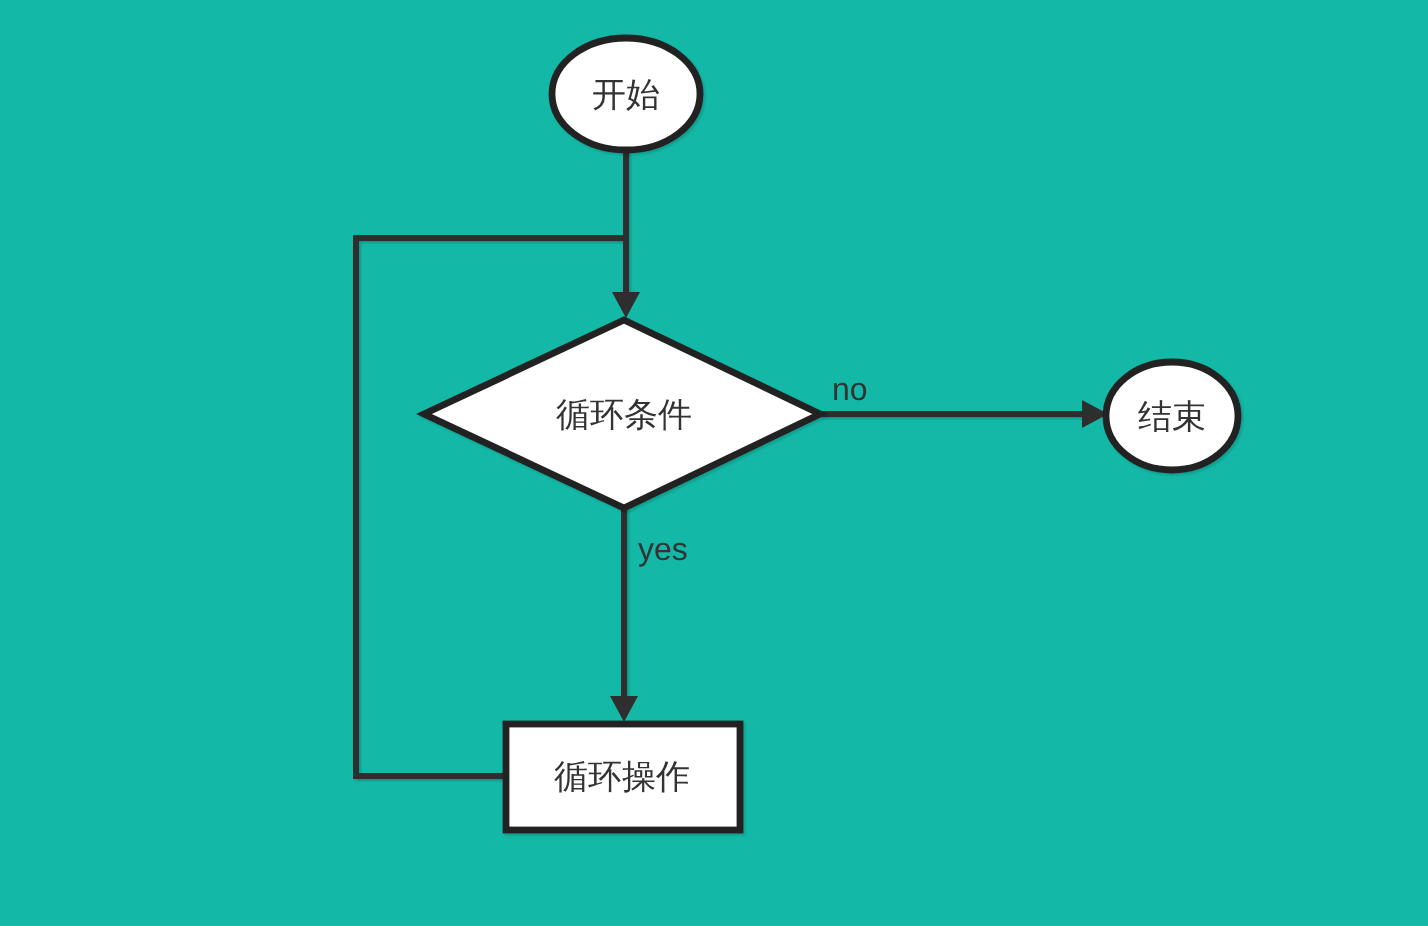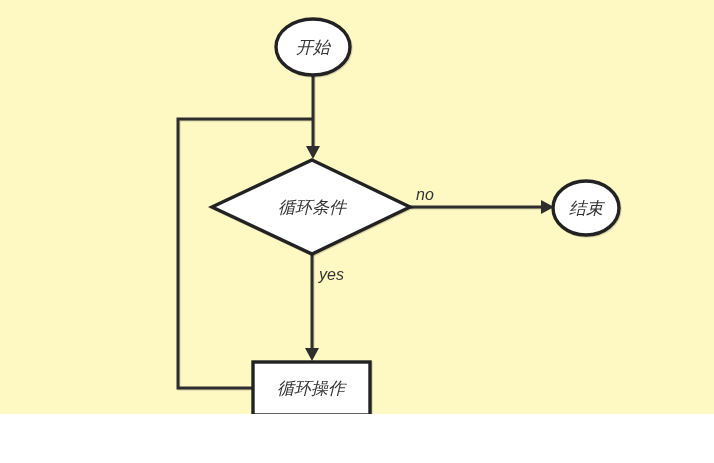--- a/index.html
+++ b/index.html
@@ -3,25 +3,24 @@
 <meta charset="utf-8">
 <style>
   html, body {
     margin: 0;
     padding: 0;
     background: #ffffff;
   }
   .stage {
     position: relative;
     width: 714px;
-    height: 414px;
-    background: #fef9c3;
+    height: 463px;
+    background: #14b8a6;
     overflow: hidden;
     font-family: "Liberation Sans", "DejaVu Sans", sans-serif;
-    font-style: italic;
   }
   svg { display: block; }
   .edges {
     stroke: #2e2e2e;
     stroke-width: 3;
     fill: none;
     stroke-linejoin: miter;
     filter: drop-shadow(1px 1.5px 0.5px rgba(0,0,0,0.18));
   }
   .arrowheads {

